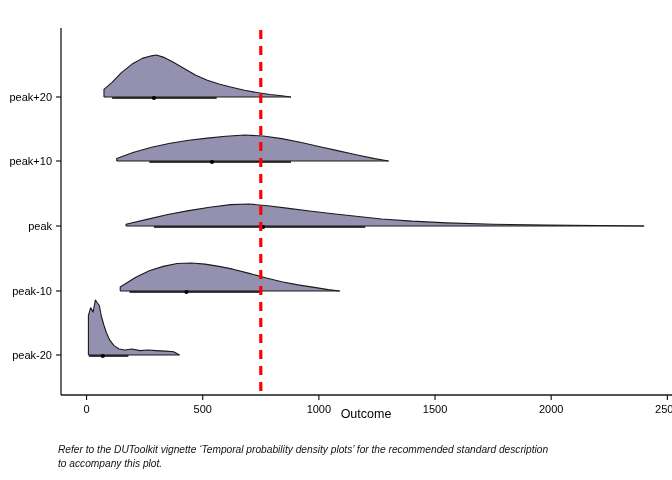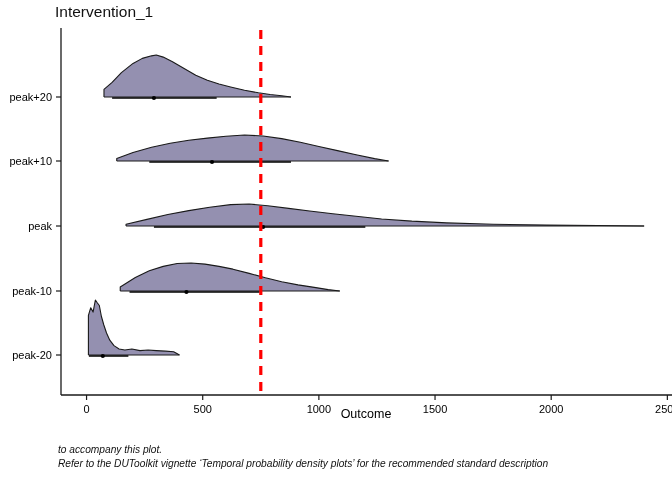--- a/index.html
+++ b/index.html
@@ -61,21 +61,20 @@
     font-family: "Liberation Sans", sans-serif;
     font-size: 12.5px;
     fill: #000000;
   }
 </style>
 </head>
 <body>
 
 <div id="plot-root">
 
-  <div id="plot-title">Intervention_1</div>
 
   <svg id="chart-svg" width="672" height="480">
     <g id="axes-group">
       <line id="y-axis-line" x1="61" y1="28" x2="61" y2="395" stroke="#1a1a1a" stroke-width="1.3"></line>
       <line id="x-axis-line" x1="61" y1="395" x2="672" y2="395" stroke="#1a1a1a" stroke-width="1.3"></line>
     </g>
     <g id="x-ticks-group">
         <line x1="86.5551330798479" y1="395" x2="86.5551330798479" y2="400" stroke="#1a1a1a" stroke-width="1.2"></line>
         <text x="86.5551330798479" y="413" text-anchor="middle" class="tick-label-x">0</text>
         <line x1="202.7148288973384" y1="395" x2="202.7148288973384" y2="400" stroke="#1a1a1a" stroke-width="1.2"></line>
@@ -138,17 +137,17 @@
           <circle cx="102.81749049429658" cy="356" r="2.1" fill="#000000"></circle>
         </g>
       </g>
     <g id="threshold-group">
         <line x1="260.79467680608366" y1="30" x2="260.79467680608366" y2="396" stroke="#ff0000" stroke-width="3.2" stroke-dasharray="9,7"></line>
       </g>
     <text id="x-axis-title" class="axis-title" x="366" y="418" text-anchor="middle">Outcome</text>
   </svg>
 
   <div id="caption-block">
+    <span class="cap-line">Refer to the DUToolkit vignette ‘Temporal probability density plots’ for the recommended standard description</span>
     <span class="cap-line">to accompany this plot.</span>
-    <span class="cap-line">Refer to the DUToolkit vignette ‘Temporal probability density plots’ for the recommended standard description</span>
   </div>
 
 </div>
 
 </body></html>

